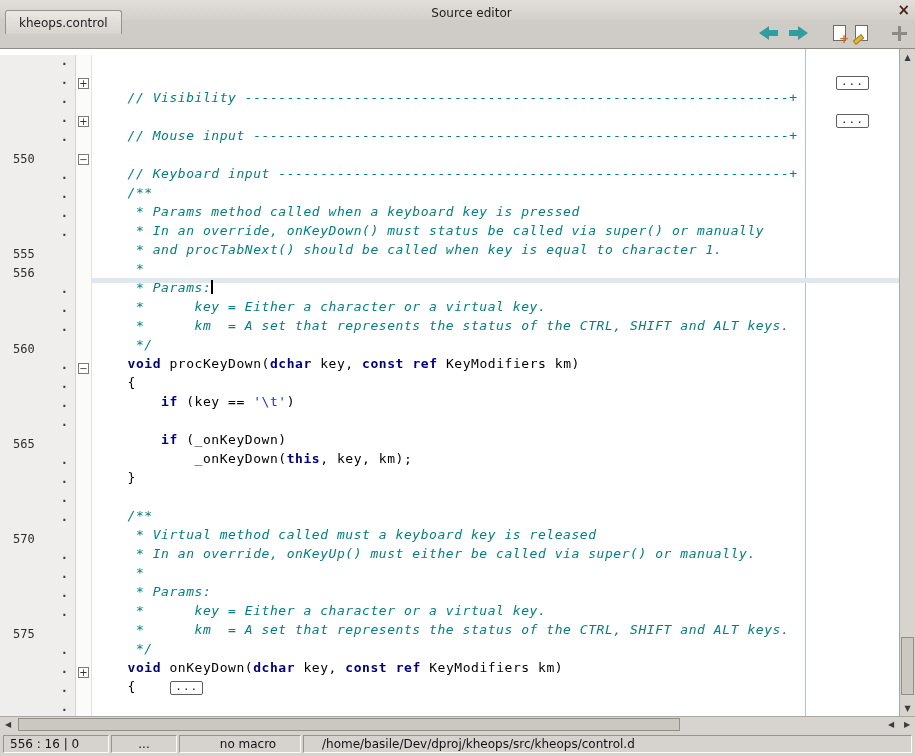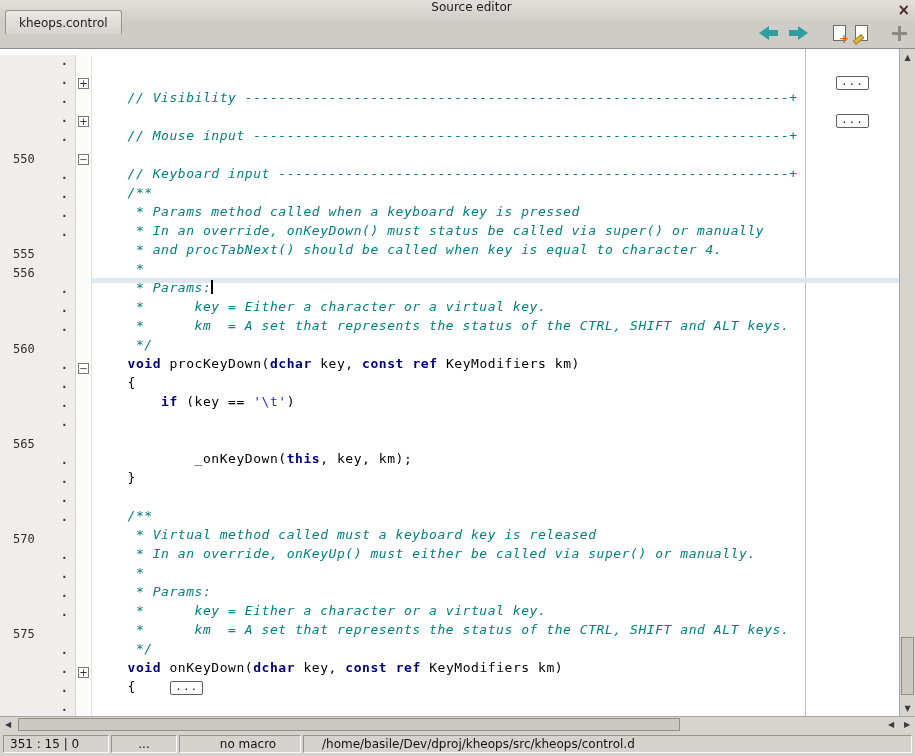--- a/index.html
+++ b/index.html
@@ -7,21 +7,21 @@
   body {
     width:915px; height:756px; overflow:hidden;
     font-family:"DejaVu Sans", sans-serif;
     background:#d6d2cd; color:#111;
   }
   .window { width:915px; height:756px; display:flex; flex-direction:column; }
 
   
   .titlebar {
     height:20px; flex:none; position:relative;
-    display:flex; align-items:flex-start; justify-content:center;
+    display:flex; align-items:flex-end; justify-content:center;
     background:linear-gradient(#e2dfda,#d2cec9);
     font-size:12px; color:#1c1c1c;padding-left:28px;
   }
   .closebtn {
     position:absolute; right:5px; top:0px;
     font-size:15px; font-weight:bold; color:#46221f; line-height:20px; cursor:default;
   }
 
   
   .tabbar {
@@ -135,31 +135,31 @@
       <div class="margin-line"></div>
     <div class="row"><span class="gut"><span class="lnum"></span><span class="ldot">·</span></span><span class="fold"></span><span class="code"></span></div>
         <div class="row"><span class="gut"><span class="lnum"></span><span class="ldot">·</span></span><span class="fold"><span class="fbox">+</span></span><span class="code"><span class="c">    // Visibility -----------------------------------------------------------------+</span></span><span class="ellbox ell-right">...</span></div>
         <div class="row"><span class="gut"><span class="lnum"></span><span class="ldot">·</span></span><span class="fold"></span><span class="code"></span></div>
         <div class="row"><span class="gut"><span class="lnum"></span><span class="ldot">·</span></span><span class="fold"><span class="fbox">+</span></span><span class="code"><span class="c">    // Mouse input ----------------------------------------------------------------+</span></span><span class="ellbox ell-right">...</span></div>
         <div class="row"><span class="gut"><span class="lnum"></span><span class="ldot">·</span></span><span class="fold"></span><span class="code"></span></div>
         <div class="row"><span class="gut"><span class="lnum">550</span><span class="ldot"></span></span><span class="fold"><span class="fbox">−</span></span><span class="code"><span class="c">    // Keyboard input -------------------------------------------------------------+</span></span></div>
         <div class="row"><span class="gut"><span class="lnum"></span><span class="ldot">·</span></span><span class="fold"></span><span class="code"><span class="c">    /**</span></span></div>
         <div class="row"><span class="gut"><span class="lnum"></span><span class="ldot">·</span></span><span class="fold"></span><span class="code"><span class="c">     * Params method called when a keyboard key is pressed</span></span></div>
         <div class="row"><span class="gut"><span class="lnum"></span><span class="ldot">·</span></span><span class="fold"></span><span class="code"><span class="c">     * In an override, onKeyDown() must status be called via super() or manually</span></span></div>
-        <div class="row"><span class="gut"><span class="lnum"></span><span class="ldot">·</span></span><span class="fold"></span><span class="code"><span class="c">     * and procTabNext() should be called when key is equal to character 4.</span></span></div>
+        <div class="row"><span class="gut"><span class="lnum"></span><span class="ldot">·</span></span><span class="fold"></span><span class="code"><span class="c">     * and procTabNext() should be called when key is equal to character 1.</span></span></div>
         <div class="row"><span class="gut"><span class="lnum">555</span><span class="ldot"></span></span><span class="fold"></span><span class="code"><span class="c">     *</span></span></div>
         <div class="row sel"><span class="gut"><span class="lnum">556</span><span class="ldot"></span></span><span class="fold"></span><span class="code"><span class="c">     * Params:</span><span class="caret"></span></span></div>
         <div class="row"><span class="gut"><span class="lnum"></span><span class="ldot">·</span></span><span class="fold"></span><span class="code"><span class="c">     *      key = Either a character or a virtual key.</span></span></div>
         <div class="row"><span class="gut"><span class="lnum"></span><span class="ldot">·</span></span><span class="fold"></span><span class="code"><span class="c">     *      km  = A set that represents the status of the CTRL, SHIFT and ALT keys.</span></span></div>
         <div class="row"><span class="gut"><span class="lnum"></span><span class="ldot">·</span></span><span class="fold"></span><span class="code"><span class="c">     */</span></span></div>
         <div class="row"><span class="gut"><span class="lnum">560</span><span class="ldot"></span></span><span class="fold"></span><span class="code"><span>    </span><span class="k">void</span><span> procKeyDown(</span><span class="k">dchar</span><span> key, </span><span class="k">const</span><span> </span><span class="k">ref</span><span> KeyModifiers km)</span></span></div>
         <div class="row"><span class="gut"><span class="lnum"></span><span class="ldot">·</span></span><span class="fold"><span class="fbox">−</span></span><span class="code"><span>    {</span></span></div>
         <div class="row"><span class="gut"><span class="lnum"></span><span class="ldot">·</span></span><span class="fold"></span><span class="code"><span>        </span><span class="k">if</span><span> (key == </span><span class="s">'\t'</span><span>)</span></span></div>
         <div class="row"><span class="gut"><span class="lnum"></span><span class="ldot">·</span></span><span class="fold"></span></div>
-        <div class="row"><span class="gut"><span class="lnum"></span><span class="ldot">·</span></span><span class="fold"></span></div>
+        <div class="row"><span class="gut"><span class="lnum"></span><span class="ldot">·</span></span><span class="fold"></span><span class="code"><span>        </span><span class="k">if</span><span> (_onKeyDown)</span></span></div>
         <div class="row"><span class="gut"><span class="lnum">565</span><span class="ldot"></span></span><span class="fold"></span><span class="code"><span>            _onKeyDown(</span><span class="k">this</span><span>, key, km);</span></span></div>
         <div class="row"><span class="gut"><span class="lnum"></span><span class="ldot">·</span></span><span class="fold"></span><span class="code"><span>    }</span></span></div>
         <div class="row"><span class="gut"><span class="lnum"></span><span class="ldot">·</span></span><span class="fold"></span><span class="code"></span></div>
         <div class="row"><span class="gut"><span class="lnum"></span><span class="ldot">·</span></span><span class="fold"></span><span class="code"><span class="c">    /**</span></span></div>
         <div class="row"><span class="gut"><span class="lnum"></span><span class="ldot">·</span></span><span class="fold"></span><span class="code"><span class="c">     * Virtual method called must a keyboard key is released</span></span></div>
         <div class="row"><span class="gut"><span class="lnum">570</span><span class="ldot"></span></span><span class="fold"></span><span class="code"><span class="c">     * In an override, onKeyUp() must either be called via super() or manually.</span></span></div>
         <div class="row"><span class="gut"><span class="lnum"></span><span class="ldot">·</span></span><span class="fold"></span><span class="code"><span class="c">     *</span></span></div>
         <div class="row"><span class="gut"><span class="lnum"></span><span class="ldot">·</span></span><span class="fold"></span><span class="code"><span class="c">     * Params:</span></span></div>
         <div class="row"><span class="gut"><span class="lnum"></span><span class="ldot">·</span></span><span class="fold"></span><span class="code"><span class="c">     *      key = Either a character or a virtual key.</span></span></div>
         <div class="row"><span class="gut"><span class="lnum"></span><span class="ldot">·</span></span><span class="fold"></span><span class="code"><span class="c">     *      km  = A set that represents the status of the CTRL, SHIFT and ALT keys.</span></span></div>
@@ -181,19 +181,19 @@
   <div class="hscroll">
     <span class="hbtn">◀</span>
     <span class="htrack">
       <span class="hthumb"></span>
     </span>
     <span class="hbtn">◀</span>
     <span class="hbtn">▶</span>
   </div>
 
   <div class="statusbar">
-    <div class="panel p-caret">351 : 15 | 0</div>
+    <div class="panel p-caret">556 : 16 | 0</div>
     <div class="panel p-state">...</div>
     <div class="panel p-macro">no macro</div>
     <div class="panel p-path">/home/basile/Dev/dproj/kheops/src/kheops/control.d</div>
   </div>
 
 </div>
 
 </body></html>

